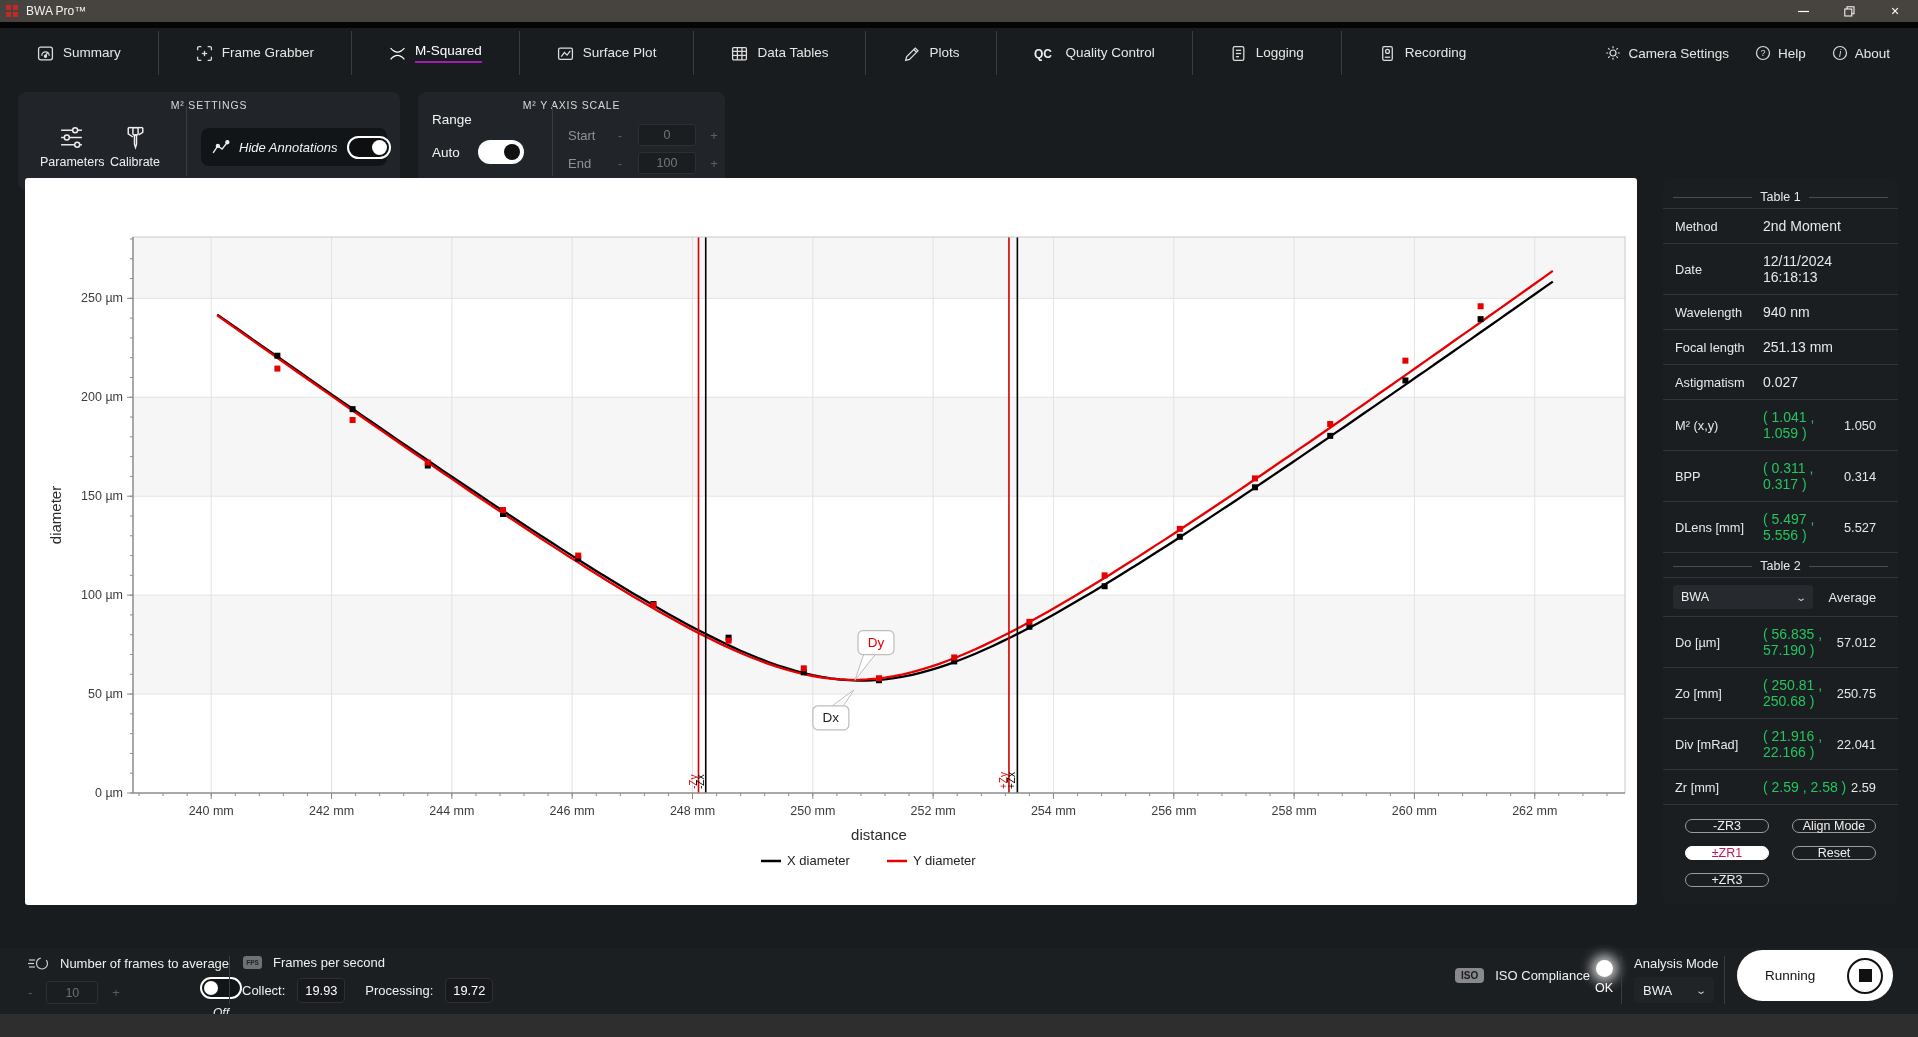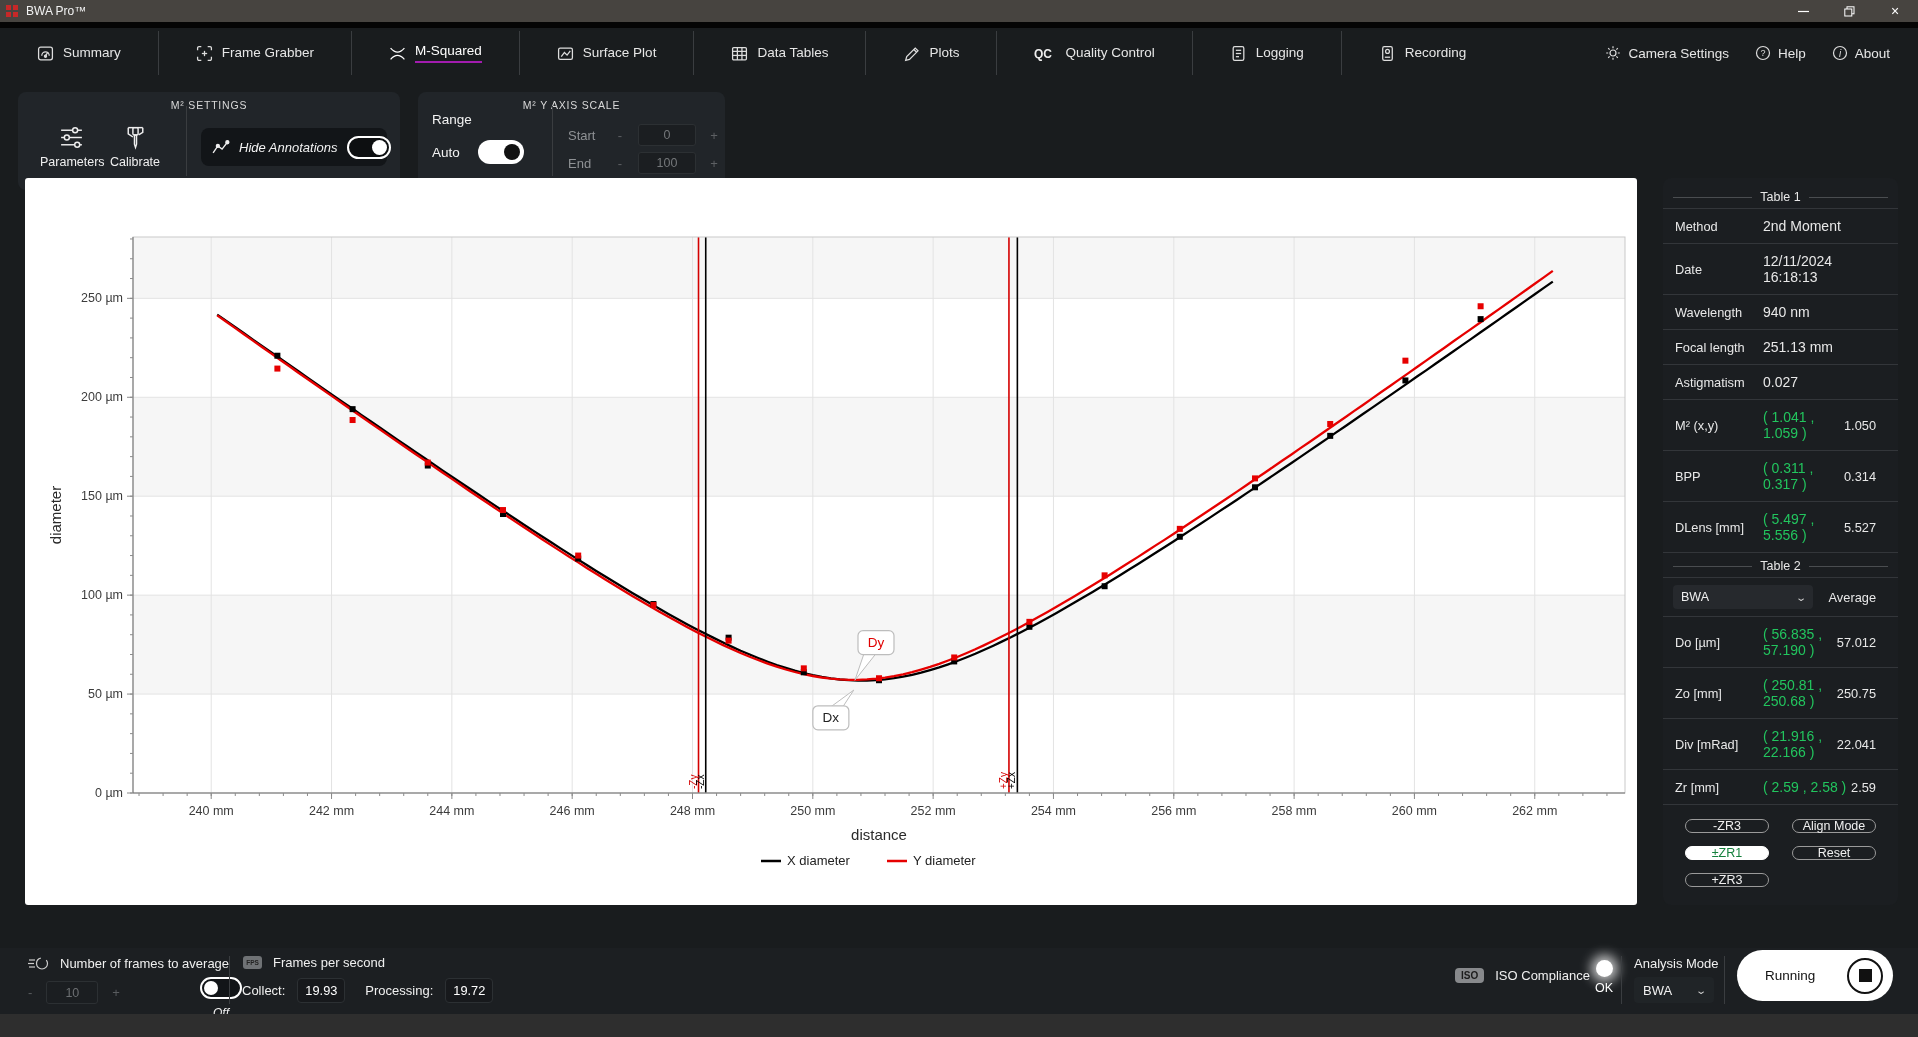--- a/index.html
+++ b/index.html
@@ -62,21 +62,21 @@
   .trow:first-of-type{border-top:none;}
   .trow .lab{font-size:12.8px;color:#e8e8e8;}
   .trow .val{font-size:14px;color:#e8e8e8;grid-column:2/4;}
   .trow .pair{font-size:14px;color:#22c55e;}
   .trow .avg{font-size:12.8px;color:#e8e8e8;text-align:right;}
   .selrow{display:grid;grid-template-columns:1fr auto;align-items:center;border-top:1px solid #33363a;padding:7px 22px 7px 10px;gap:10px;}
   .bwa-select{width:140px;height:24px;background:#26292d;border-radius:4px;display:flex;align-items:center;justify-content:space-between;padding:0 8px;font-size:12.5px;color:#f0f0f0;}
   .avg-head{font-size:12.8px;color:#e8e8e8;}
   .zrbtns{position:absolute;left:0;bottom:18px;width:100%;padding:0 22px;display:grid;grid-template-columns:84px 84px;justify-content:space-between;row-gap:13px;}
   .zrb{height:14px;border:1px solid #9a9a9a;border-radius:13.5px;background:transparent;color:#f0f0f0;font-size:12.5px;display:flex;align-items:center;justify-content:center;}
-  .zrb.active{background:#fff;color:#15803d;border-color:#fff;}
+  .zrb.active{background:#fff;color:#be185d;border-color:#fff;}
 
   
   .bottombar{position:absolute;left:0;top:948px;width:1918px;height:66px;background:#1c1f22;}
   .bb-div{position:absolute;top:8px;width:1px;height:48px;background:#3a3d40;}
   .bb-label{font-size:13px;color:#f0f0f0;}
   .bb-row{display:flex;align-items:center;gap:10px;}
   .grp-frames{position:absolute;left:28px;top:7px;}
   .stp{display:flex;align-items:center;gap:14px;margin-top:9px;}
   .stp .pm{color:#595c5f;font-size:13px;}
   .stp-box{width:52px;height:23px;background:#1b1e21;border:1px solid #2c3033;border-radius:3px;color:#6c6f72;font-size:12.5px;display:flex;align-items:center;justify-content:center;}

